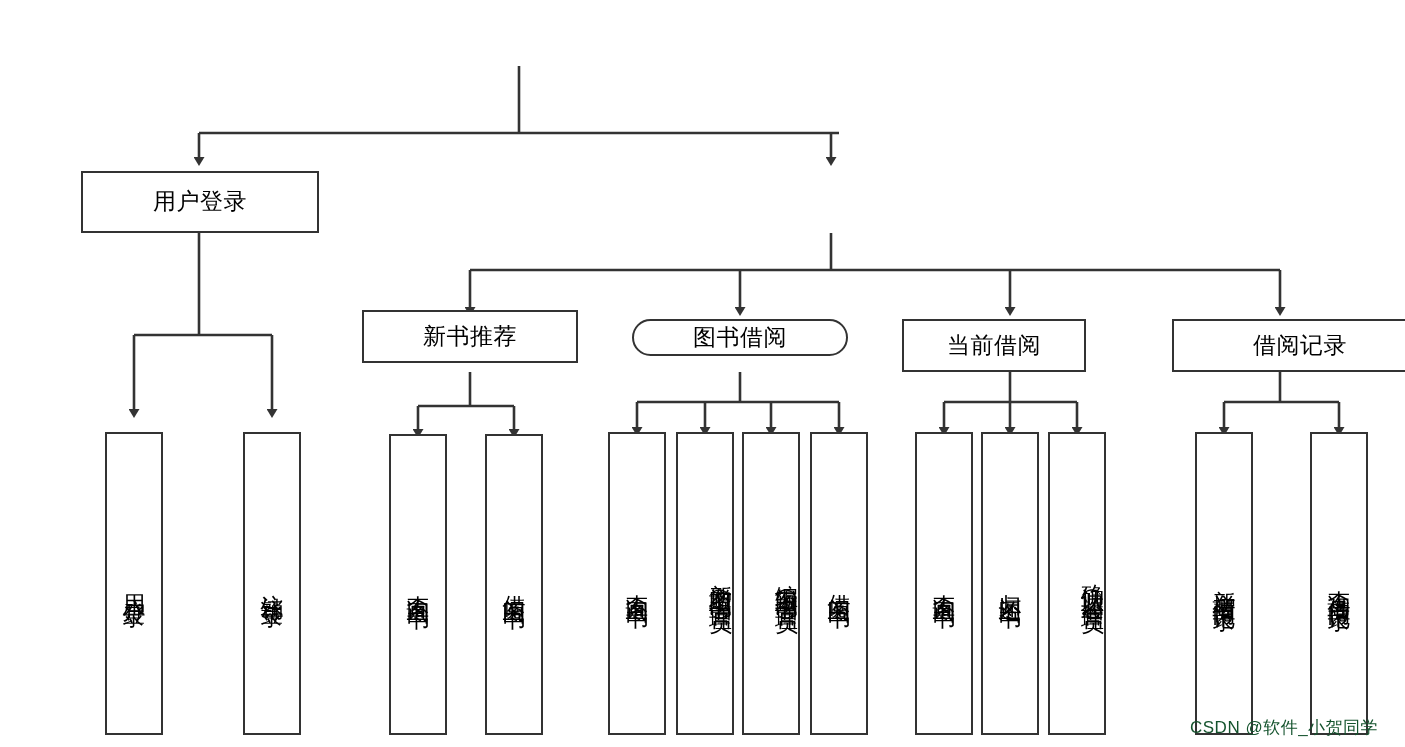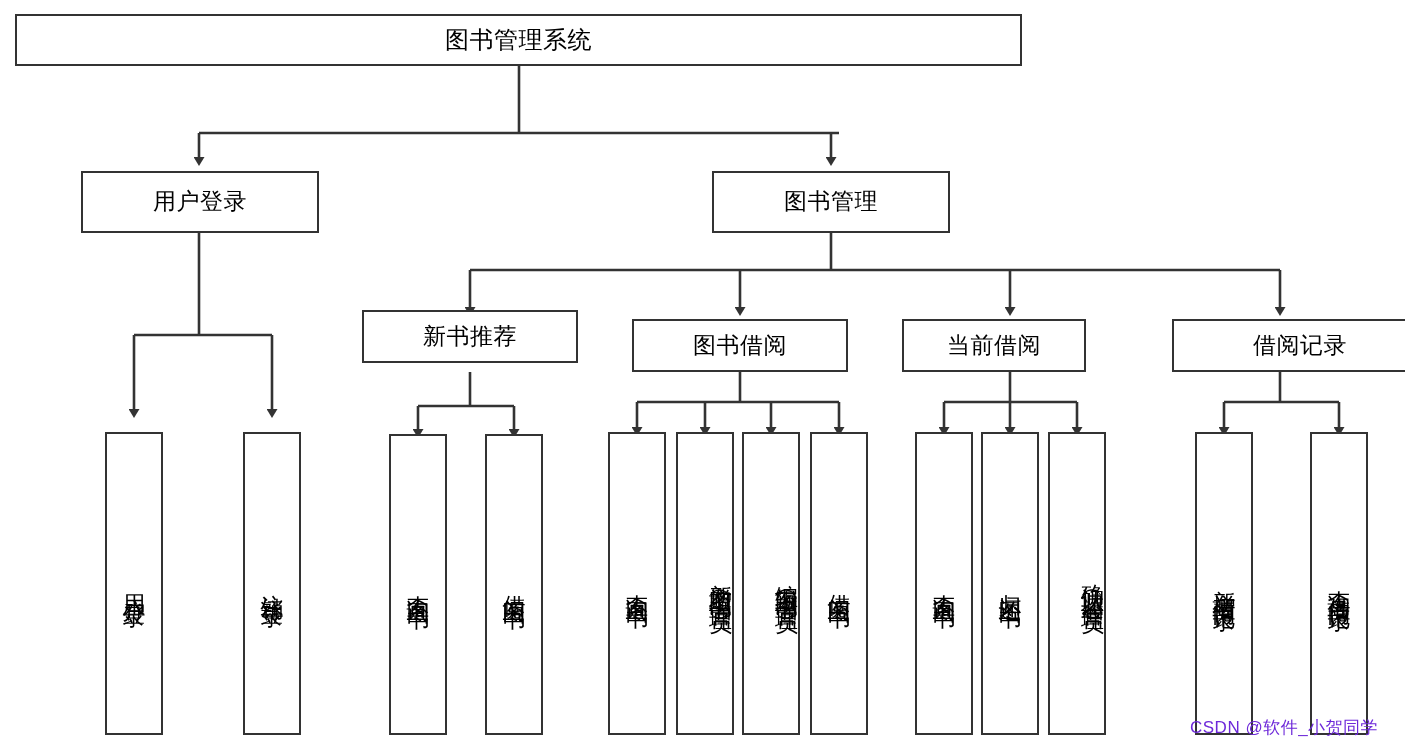--- a/index.html
+++ b/index.html
@@ -58,21 +58,21 @@
   }
   .node.vert .vtext {
     display: block;
     white-space: nowrap;
   }
   .watermark {
     position: absolute;
     left: 1190px;
     top: 716px;
     font-size: 17px;
-    color: #6d28d9;
+    color: #14532d;
     white-space: nowrap;
     letter-spacing: 0.5px;
   }
 </style>
 </head>
 <body>
 
 <div id="canvas">
 
   <svg class="edges" viewBox="0 0 1405 747">
@@ -118,27 +118,25 @@
       <path d="M1010,402 L1010,428" marker-end="url(#arrow)"></path>
       <path d="M1077,402 L1077,428" marker-end="url(#arrow)"></path>
 
       <path d="M1280,372 L1280,402"></path>
       <path d="M1224,402 L1339,402"></path>
       <path d="M1224,402 L1224,428" marker-end="url(#arrow)"></path>
       <path d="M1339,402 L1339,428" marker-end="url(#arrow)"></path>
     </g>
   </svg>
 
-  <div class="node horiz root" style="left:15px; top:14px; width:1007px; height:52px;">图书管理系统</div>
 
   <div class="node horiz" style="left:81px; top:171px; width:238px; height:62px;">用户登录</div>
-  <div class="node horiz" style="left:712px; top:171px; width:238px; height:62px;">图书管理</div>
 
   <div class="node horiz" style="left:362px; top:310px; width:216px; height:53px;">新书推荐</div>
-  <div class="node horiz" style="left:632px; top:319px; width:216px; height:53px;">图书借阅</div>
+  <div class="node horiz" style="left:632px; top:319px; width:216px; height:37px;border-radius:20px;">图书借阅</div>
   <div class="node horiz" style="left:902px; top:319px; width:184px; height:53px;">当前借阅</div>
   <div class="node horiz" style="left:1172px; top:319px; width:256px; height:53px;">借阅记录</div>
 
   <div class="node vert" style="left:105px; top:432px; width:58px; height:303px;">
     <span class="vtext">用户登录</span>
   </div>
   <div class="node vert" style="left:243px; top:432px; width:58px; height:303px;">
     <span class="vtext">注销登录</span>
   </div>
 

